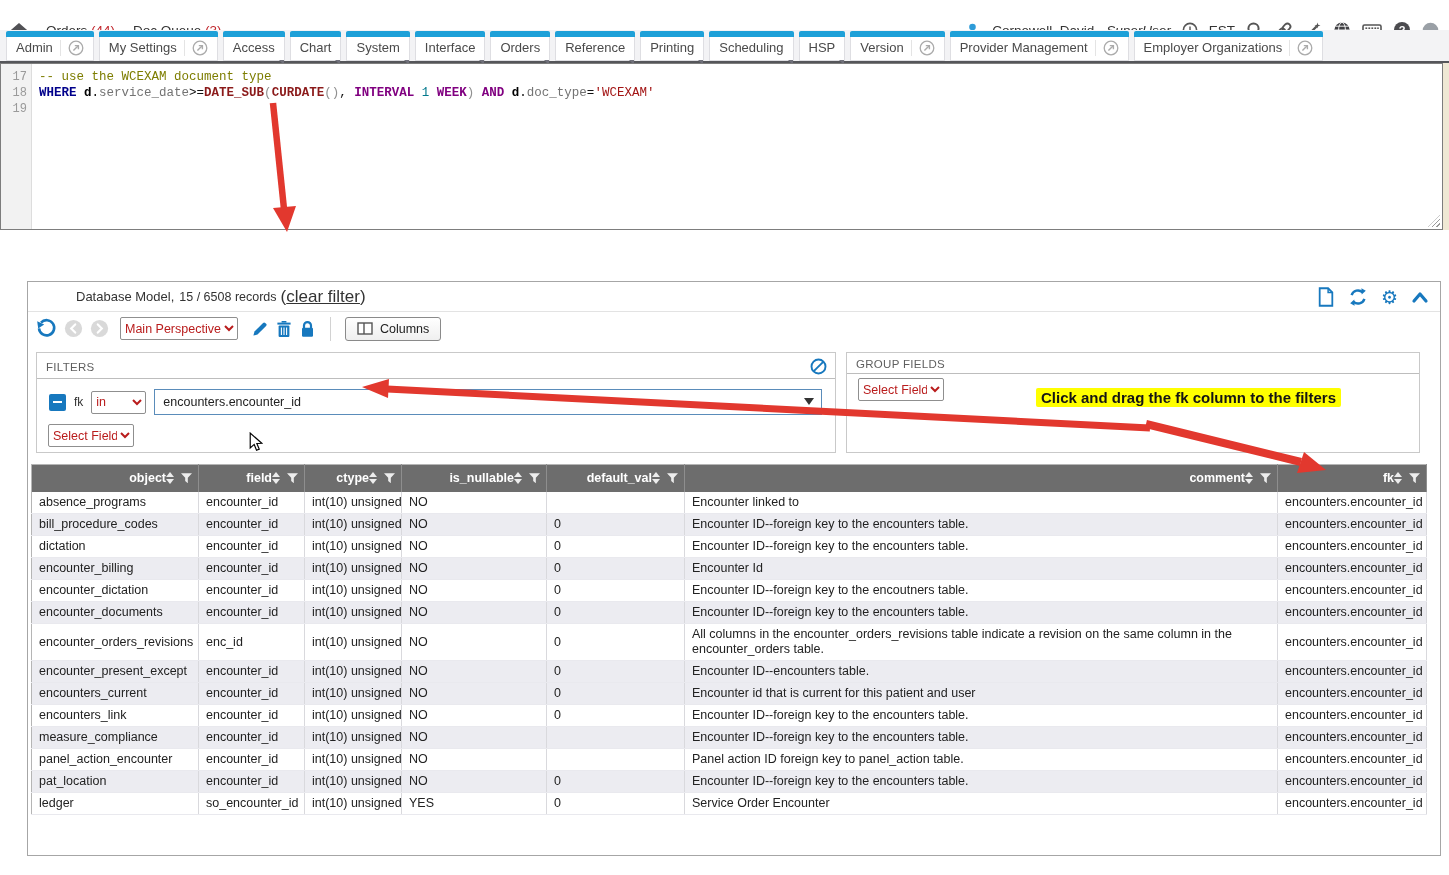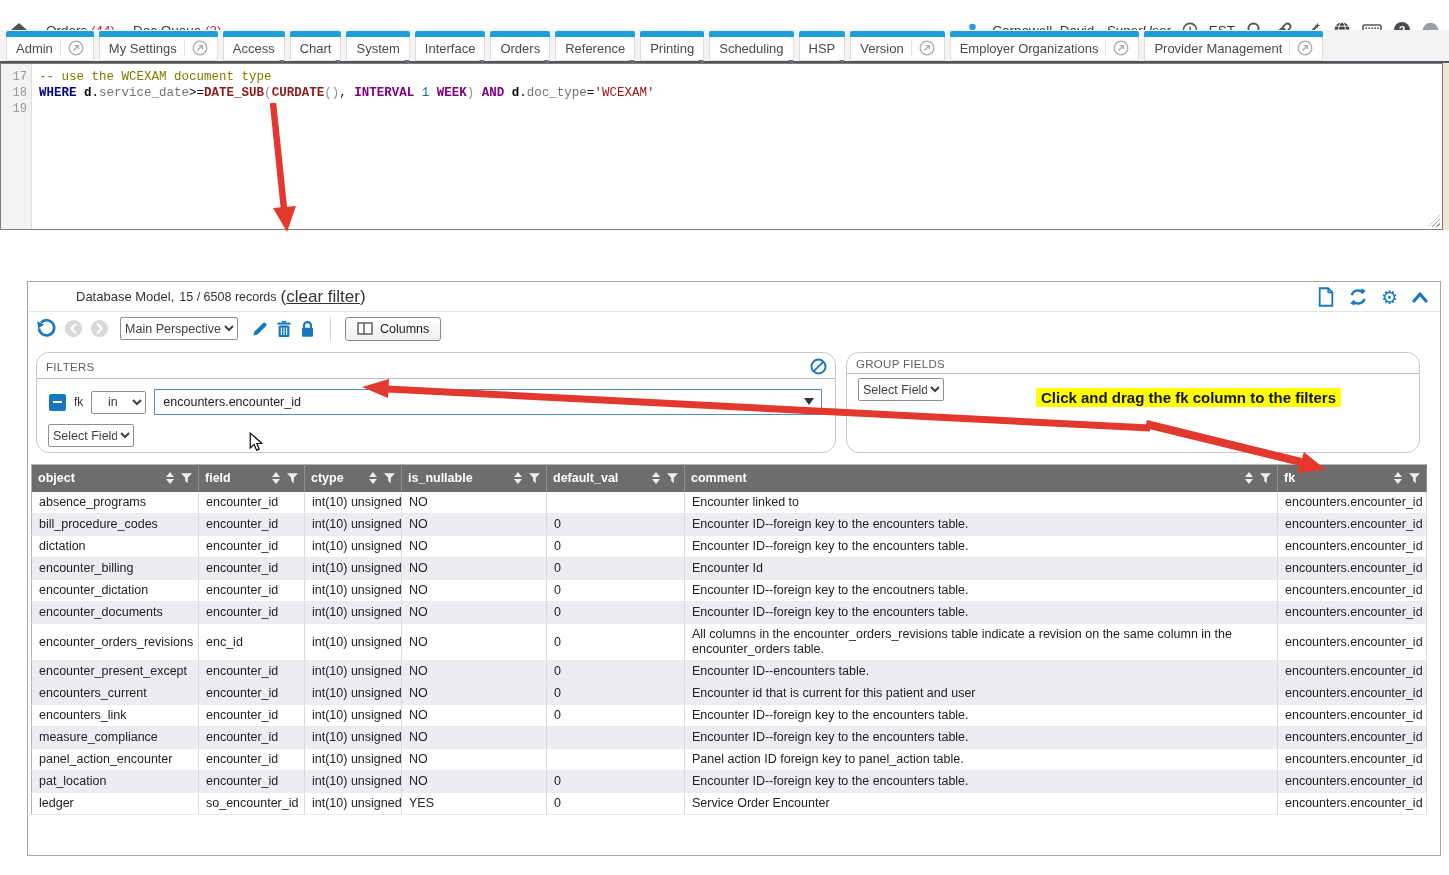--- a/index.html
+++ b/index.html
@@ -13,21 +13,21 @@
   .tb-link { font-size:13.5px; color:#333; cursor:pointer; }
   .tb-count { color:#c1272d; }
   .tb-right { margin-left:auto; display:flex; align-items:center; gap:11px; }
   .tb-user { font-size:13.5px; color:#333; }
   .tb-user i { font-style:italic; }
   .tb-tz { font-size:13.5px; color:#333; }
   .tb-ic { display:inline-flex; align-items:center; }
 
   
   #navbar { position:absolute; left:0; top:30px; width:1449px; height:33px; background:#f3f3f5;
-            border-bottom:2px solid #55565a; display:flex; align-items:flex-end; gap:5px; padding:1px 0 0 6px; }
+            border-bottom:2px solid #55565a; display:flex; align-items:center; gap:5px; padding:1px 0 0 6px; }
   .nav-tab { position:relative; display:flex; flex-direction:column; background:#fff;
              border:1px solid #dedee2; border-top:none; height:29px; }
   .nav-accent { height:6px; background:#1da0d8; border-radius:2px 2px 0 0; margin:-1px -1px 0 -1px; }
   .nav-body { display:flex; align-items:center; height:22px; padding:0 9px; gap:7px; }
   .nav-label { font-size:13px; color:#4a4a4a; white-space:nowrap; }
   .nav-pop { display:inline-flex; align-items:center; border-left:1px solid #e4e4e4; padding-left:7px; height:16px; }
   .has-corner::after { content:""; position:absolute; right:0; bottom:-5px; width:0; height:0;
                        border-top:5px solid #70707a; border-left:5px solid transparent; }
 
   
@@ -58,26 +58,26 @@
   .ph-title { font-size:13px; font-weight:normal; color:#333;margin-left:37px; }
   .ph-records { font-size:12.5px; color:#333; margin-left:5px; }
   .ph-paren { font-size:17px; color:#333; margin-left:4px; }
   .ph-clear { text-decoration:underline; cursor:pointer; color:#333; }
   .ph-icons { margin-left:auto; display:flex; align-items:center; gap:13px; }
   .blue-ic { display:inline-flex; align-items:center; cursor:pointer; }
   .gear-glyph { font-family:"DejaVu Sans", sans-serif; font-size:19px; color:#1778be; line-height:18px; }
 
   .panel-tools { height:33px; display:flex; align-items:center; padding:0 8px; gap:7px; }
   .vsep { width:1px; height:24px; background:#d2d2d2; margin:0 7px; }
-  select { font-family:"Liberation Sans", sans-serif; font-size:12.5px; color:#404040;
-           height:23px; border:1px solid #8f8f8f; border-radius:2px; background:#fff;text-align:center; }
+  select { font-family:"Liberation Sans", sans-serif; font-size:12.5px; color:#b91c1c;
+           height:23px; border:1px solid #8f8f8f; border-radius:2px; background:#fff; }
   .columns-btn { display:flex; align-items:center; gap:7px; padding:4px 11px; font-size:12.5px; color:#222;
                  border:1px solid #8a8a8a; border-radius:3px; background:linear-gradient(#fff,#efefef); cursor:pointer; }
 
-  .fgroup-box { position:absolute; top:70px; height:101px; border:1px solid #c9c9c9; border-radius:13px; background:#fff; }
+  .fgroup-box { position:absolute; top:70px; height:101px; border:1px solid #c9c9c9; border-radius:0; background:#fff; }
   #filters-box { left:8px; width:800px; }
   #group-box { left:818px; width:574px; }
   .box-title-row { display:flex; align-items:center; padding:5px 8px 3px 9px; border-bottom:1px solid #bdbdbd; }
   .box-title { font-size:11.5px; color:#5f5f5f; letter-spacing:.3px; }
   .minus-btn { width:17px; height:17px; background:#1778be; border-radius:2px; display:inline-flex;
                align-items:center; justify-content:center; cursor:pointer; }
   .minus-btn::after { content:""; width:9px; height:2px; background:#fff; }
   .filter-row { position:absolute; left:12px; top:36px; display:flex; align-items:center; gap:8px; }
   .filter-field-label { font-size:12px; color:#333; }
   .combo { position:relative; width:668px; height:26px; border:1px solid #5a8cba; background:#fff;
@@ -91,21 +91,21 @@
 
   #annotation { position:absolute; left:1008px; top:106px; background:#ffff00; color:#141414;
                 font-size:15px; font-weight:bold; padding:1px 5px; border-radius:2px; white-space:nowrap; }
 
   
   #model-table { position:absolute; left:3px; top:182px; width:1395px; border-collapse:collapse;
                  table-layout:fixed; border:1px solid #b5b5b5; }
   #model-table th { background:#6d6d6d; color:#fff; font-size:12.5px; font-weight:bold; text-align:left;
                     padding:5px 6px; border-right:1px solid #8e8e8e; height:27px; }
   .th-inner { display:flex; align-items:center; }
-  .th-label { flex:1; white-space:nowrap; overflow:hidden; }
+  .th-label { flex:1; white-space:nowrap; overflow:hidden;text-align:right; }
   .th-icons { display:flex; align-items:center; gap:7px; }
   .sort-ic { display:inline-flex; flex-direction:column; gap:2px; cursor:pointer; }
   .sort-ic .up { width:0; height:0; border-left:4px solid transparent; border-right:4px solid transparent; border-bottom:5px solid #ededed; }
   .sort-ic .dn { width:0; height:0; border-left:4px solid transparent; border-right:4px solid transparent; border-top:5px solid #ededed; }
   .funnel { width:11px; height:10px; background:#ededed; cursor:pointer;
             clip-path:polygon(0 0,100% 0,62% 45%,62% 100%,38% 78%,38% 45%); }
   #model-table td { font-size:12.5px; color:#222; padding:3px 7px; border-right:1px solid #d9d9dd;
                     border-bottom:1px solid #e9e9ee; vertical-align:middle; overflow:hidden; white-space:nowrap; }
   #model-table td.wrap { white-space:normal; line-height:15px; }
   #model-table tr.alt td { background:#ececf1; }
@@ -290,34 +290,34 @@
               <circle cx="8" cy="8" r="6.8" fill="#fff" stroke="#ababab" stroke-width="1.3"></circle>
               <line x1="5.4" y1="10.6" x2="10" y2="6" stroke="#ababab" stroke-width="1.4"></line>
               <polyline points="6.8,5.6 10.4,5.6 10.4,9.2" fill="none" stroke="#ababab" stroke-width="1.4"></polyline>
             </svg>
           </span>
         </div>
       </div>
       <div class="nav-tab">
         <div class="nav-accent"></div>
         <div class="nav-body">
-          <span class="nav-label">Employer Organizations</span>
+          <span class="nav-label">Provider Management</span>
           <span class="nav-pop">
             <svg width="16" height="16" viewBox="0 0 16 16">
               <circle cx="8" cy="8" r="6.8" fill="#fff" stroke="#ababab" stroke-width="1.3"></circle>
               <line x1="5.4" y1="10.6" x2="10" y2="6" stroke="#ababab" stroke-width="1.4"></line>
               <polyline points="6.8,5.6 10.4,5.6 10.4,9.2" fill="none" stroke="#ababab" stroke-width="1.4"></polyline>
             </svg>
           </span>
         </div>
       </div>
       <div class="nav-tab">
         <div class="nav-accent"></div>
         <div class="nav-body">
-          <span class="nav-label">Provider Management</span>
+          <span class="nav-label">Employer Organizations</span>
           <span class="nav-pop">
             <svg width="16" height="16" viewBox="0 0 16 16">
               <circle cx="8" cy="8" r="6.8" fill="#fff" stroke="#ababab" stroke-width="1.3"></circle>
               <line x1="5.4" y1="10.6" x2="10" y2="6" stroke="#ababab" stroke-width="1.4"></line>
               <polyline points="6.8,5.6 10.4,5.6 10.4,9.2" fill="none" stroke="#ababab" stroke-width="1.4"></polyline>
             </svg>
           </span>
         </div>
       </div>
     </div>

